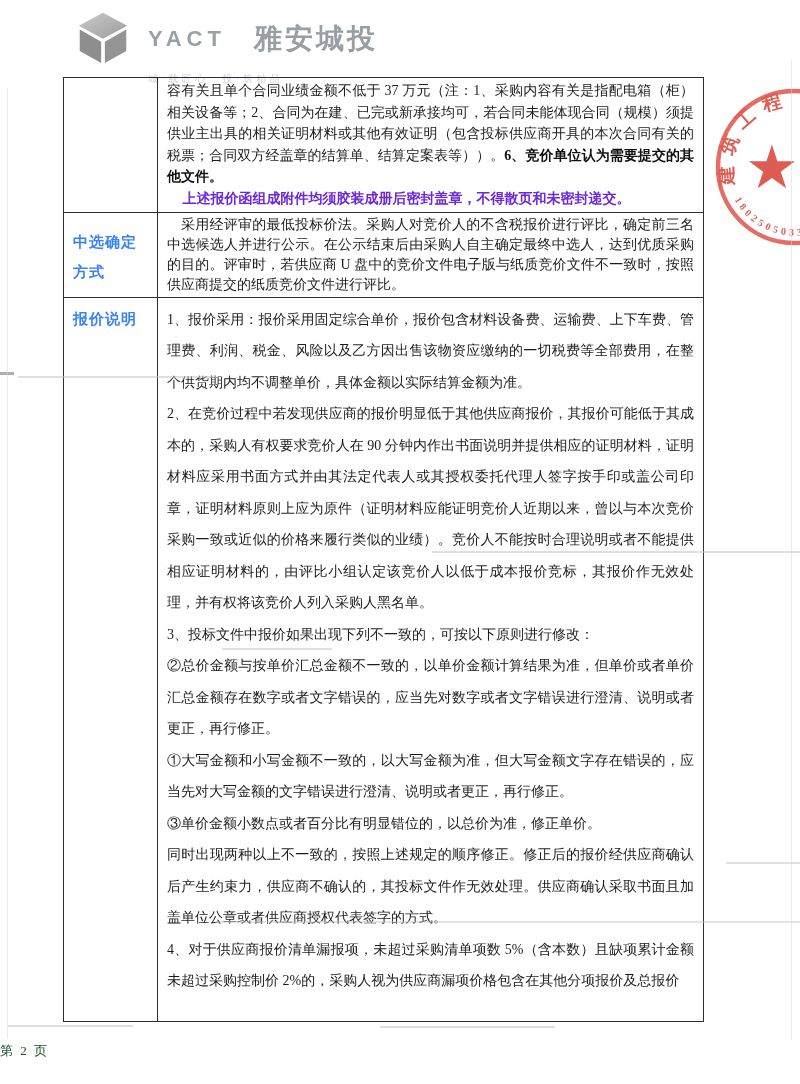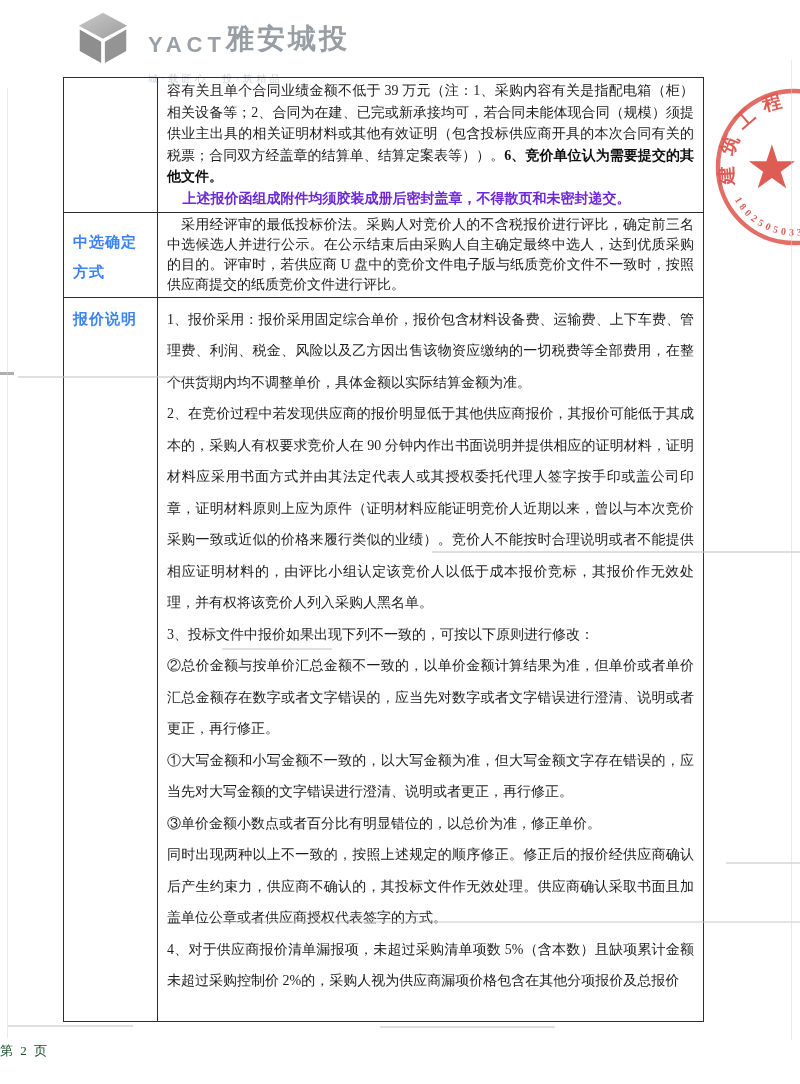--- a/index.html
+++ b/index.html
@@ -6,21 +6,21 @@
   body{
     width:800px;height:1084px;background:#ffffff;position:relative;overflow:hidden;
     font-family:"Liberation Serif","DejaVu Serif",serif;color:#1d1d1d;
   }
   .page{position:absolute;inset:0;overflow:hidden;background:#fff;}
 
   
   .logo{position:absolute;left:76px;top:10px;display:flex;align-items:flex-start;}
   .logo-cube{width:54px;height:54px;display:block;}
   .logo-text{margin-left:18px;padding-top:10px;}
-  .logo-line1{display:flex;align-items:flex-end;gap:0;}
+  .logo-line1{display:flex;align-items:center;gap:28px;}
   .logo-brand{font-family:"Liberation Sans","DejaVu Sans",sans-serif;font-size:22px;letter-spacing:5px;color:#9aa0a5;font-weight:bold;}
   .logo-company{font-size:28px;color:#989ea3;letter-spacing:3px;font-weight:bold;}
   .logo-tagline{margin-top:14px;font-size:10px;color:#cdd4de;letter-spacing:3.5px;}
 
   
   .doc-table{
     position:absolute;left:63px;top:77px;width:641px;
     border:1.5px solid #2e2e2e;box-sizing:border-box;background:transparent;
   }
   .t-row{display:flex;border-bottom:1.5px solid #2e2e2e;}
@@ -94,21 +94,21 @@
       <textPath href="#sealArcBottom" startOffset="6">1802505033</textPath>
     </text>
     <text x="96" y="126" font-size="60" fill="#d9473e" text-anchor="middle">★</text>
   </svg>
 
   <div class="doc-table">
 
     <div class="t-row">
       <div class="label-cell"></div>
       <div class="content-cell row1-content">
-        <p><span>容有关且单个合同业绩金额不低于 39 万元（注：1、采购内容有关是指配电箱（柜）相关设备等；2、合同为在建、已完或新承接均可，若合同未能体现合同（规模）须提供业主出具的相关证明材料或其他有效证明（包含投标供应商开具的本次合同有关的税票；合同双方经盖章的结算单、结算定案表等））。</span><span class="bold-inline">6、竞价单位认为需要提交的其他文件。</span></p>
+        <p><span>容有关且单个合同业绩金额不低于 37 万元（注：1、采购内容有关是指配电箱（柜）相关设备等；2、合同为在建、已完或新承接均可，若合同未能体现合同（规模）须提供业主出具的相关证明材料或其他有效证明（包含投标供应商开具的本次合同有关的税票；合同双方经盖章的结算单、结算定案表等））。</span><span class="bold-inline">6、竞价单位认为需要提交的其他文件。</span></p>
         <p class="bold-line">上述报价函组成附件均须胶装成册后密封盖章，不得散页和未密封递交。</p>
       </div>
     </div>
 
     <div class="t-row">
       <div class="label-cell row2-label">中选确定方式</div>
       <div class="content-cell row2-content">
         <p>采用经评审的最低投标价法。采购人对竞价人的不含税报价进行评比，确定前三名中选候选人并进行公示。在公示结束后由采购人自主确定最终中选人，达到优质采购的目的。评审时，若供应商 U 盘中的竞价文件电子版与纸质竞价文件不一致时，按照供应商提交的纸质竞价文件进行评比。</p>
       </div>
     </div>

